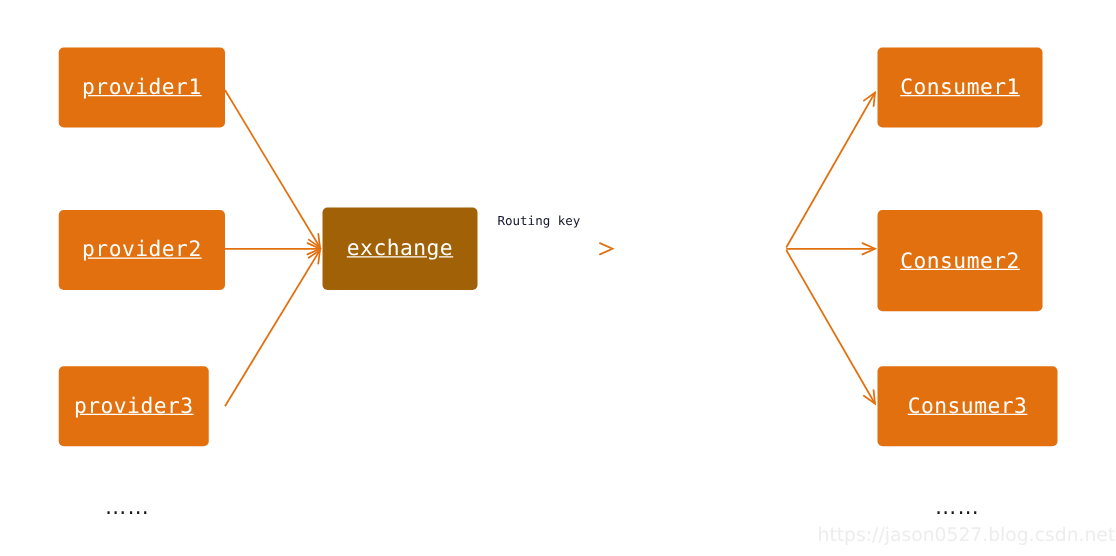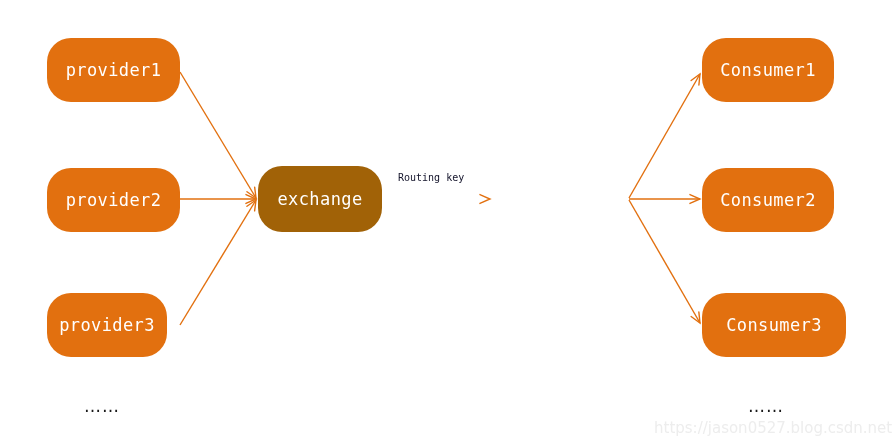--- a/index.html
+++ b/index.html
@@ -21,30 +21,31 @@
     position: absolute;
     left: 0;
     top: 0;
     width: 893px;
     height: 445px;
     pointer-events: none;
   }
   .node {
     position: absolute;
     background: #E2700F;
-    border-radius: 24px;
+    border-radius: 4px;
     display: flex;
     align-items: center;
     justify-content: center;
     color: #ffffff;
     font-family: "DejaVu Sans Mono", monospace;
     font-size: 17px;
     letter-spacing: 0.4px;
     white-space: nowrap;
     z-index: 2;
+    text-decoration: underline;
   }
   .edge-label {
     position: absolute;
     color: #14142b;
     font-family: "DejaVu Sans Mono", monospace;
     font-size: 10px;
     white-space: nowrap;
     z-index: 3;
   }
   .ellipsis {
@@ -107,21 +108,21 @@
   </div>
   <div class="node" style="left: 47px; top: 293px; width: 120px; height: 64px; background: rgb(226, 112, 15); color: rgb(255, 255, 255);">
     <span>provider3</span>
   </div>
   <div class="node" style="left: 258px; top: 166px; width: 124px; height: 66px; background: #a16207; color: rgb(255, 255, 255);">
     <span>exchange</span>
   </div>
   <div class="node" style="left: 702px; top: 38px; width: 132px; height: 64px; background: rgb(226, 112, 15); color: rgb(255, 255, 255);">
     <span>Consumer1</span>
   </div>
-  <div class="node" style="left: 702px; top: 168px; width: 132px; height: 64px; background: rgb(226, 112, 15); color: rgb(255, 255, 255);">
+  <div class="node" style="left: 702px; top: 168px; width: 132px; height: 81px; background: rgb(226, 112, 15); color: rgb(255, 255, 255);">
     <span>Consumer2</span>
   </div>
   <div class="node" style="left: 702px; top: 293px; width: 144px; height: 64px; background: rgb(226, 112, 15); color: rgb(255, 255, 255);">
     <span>Consumer3</span>
   </div>
 
   <div class="edge-label" style="left: 398px; top: 172px; color: rgb(20, 20, 43);">Routing key</div>
 
   <div class="ellipsis" style="left: 84px; top: 396px;">……</div>
   <div class="ellipsis" style="left: 748px; top: 396px;">……</div>

